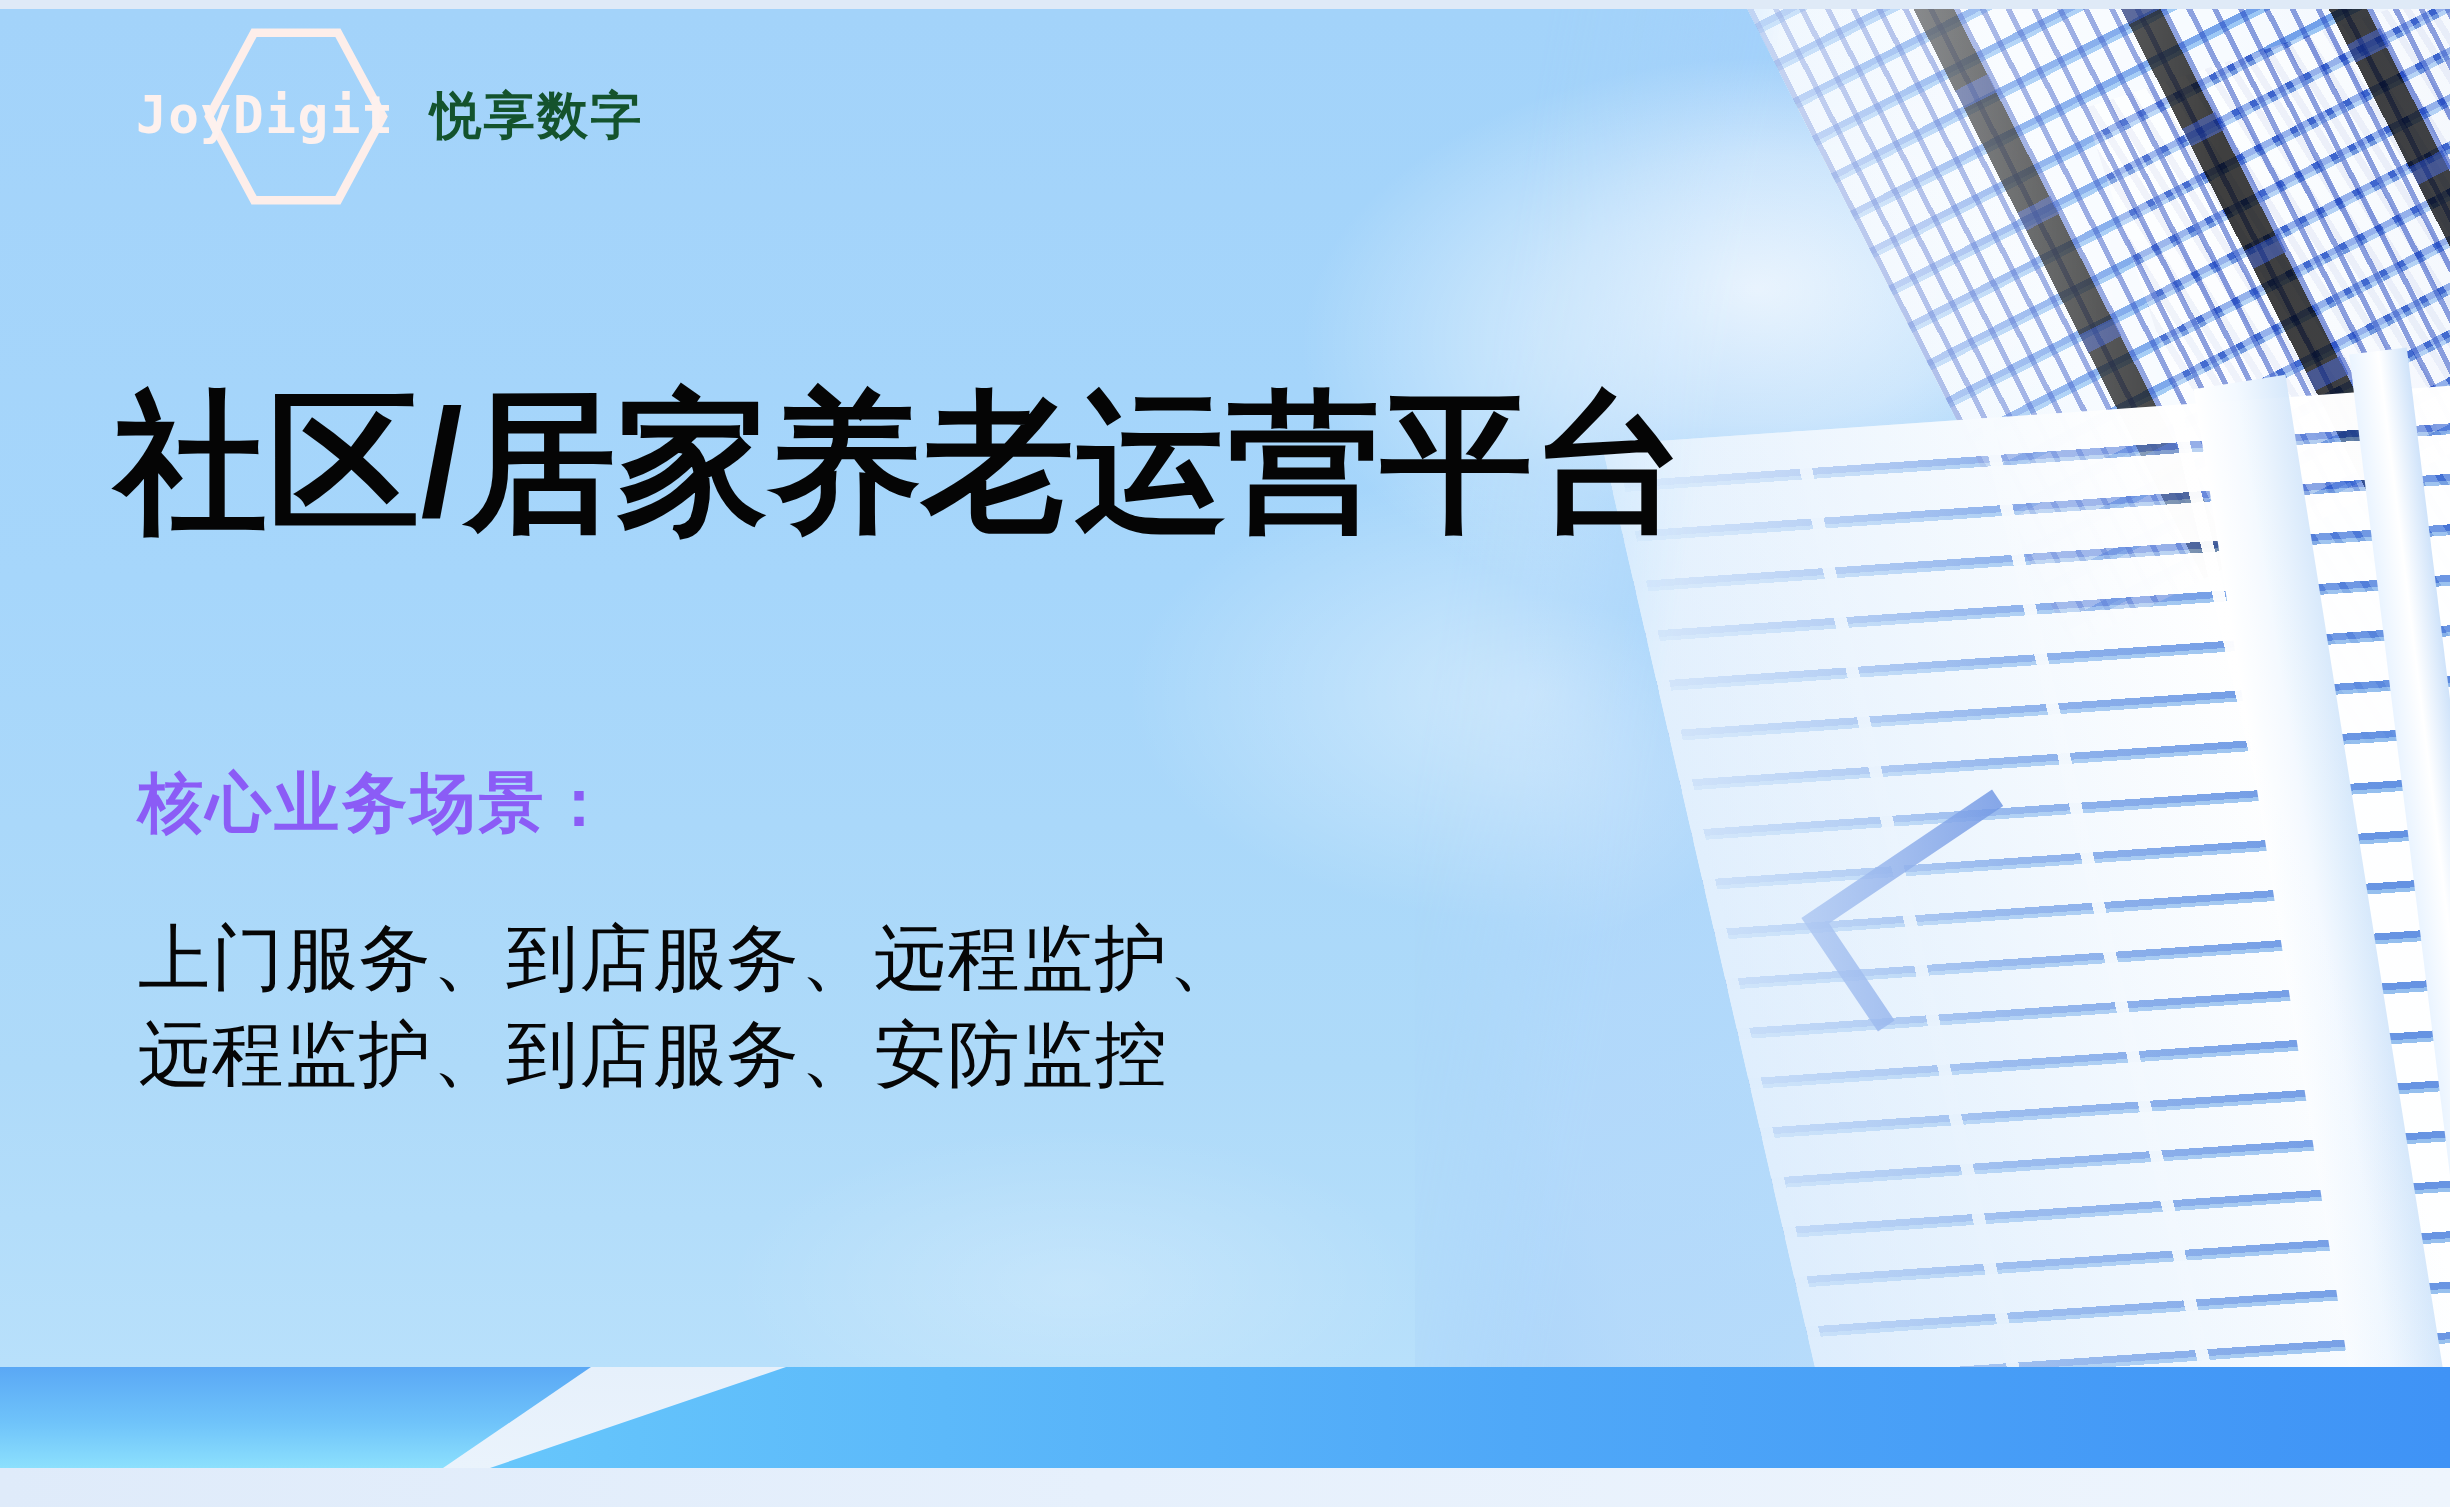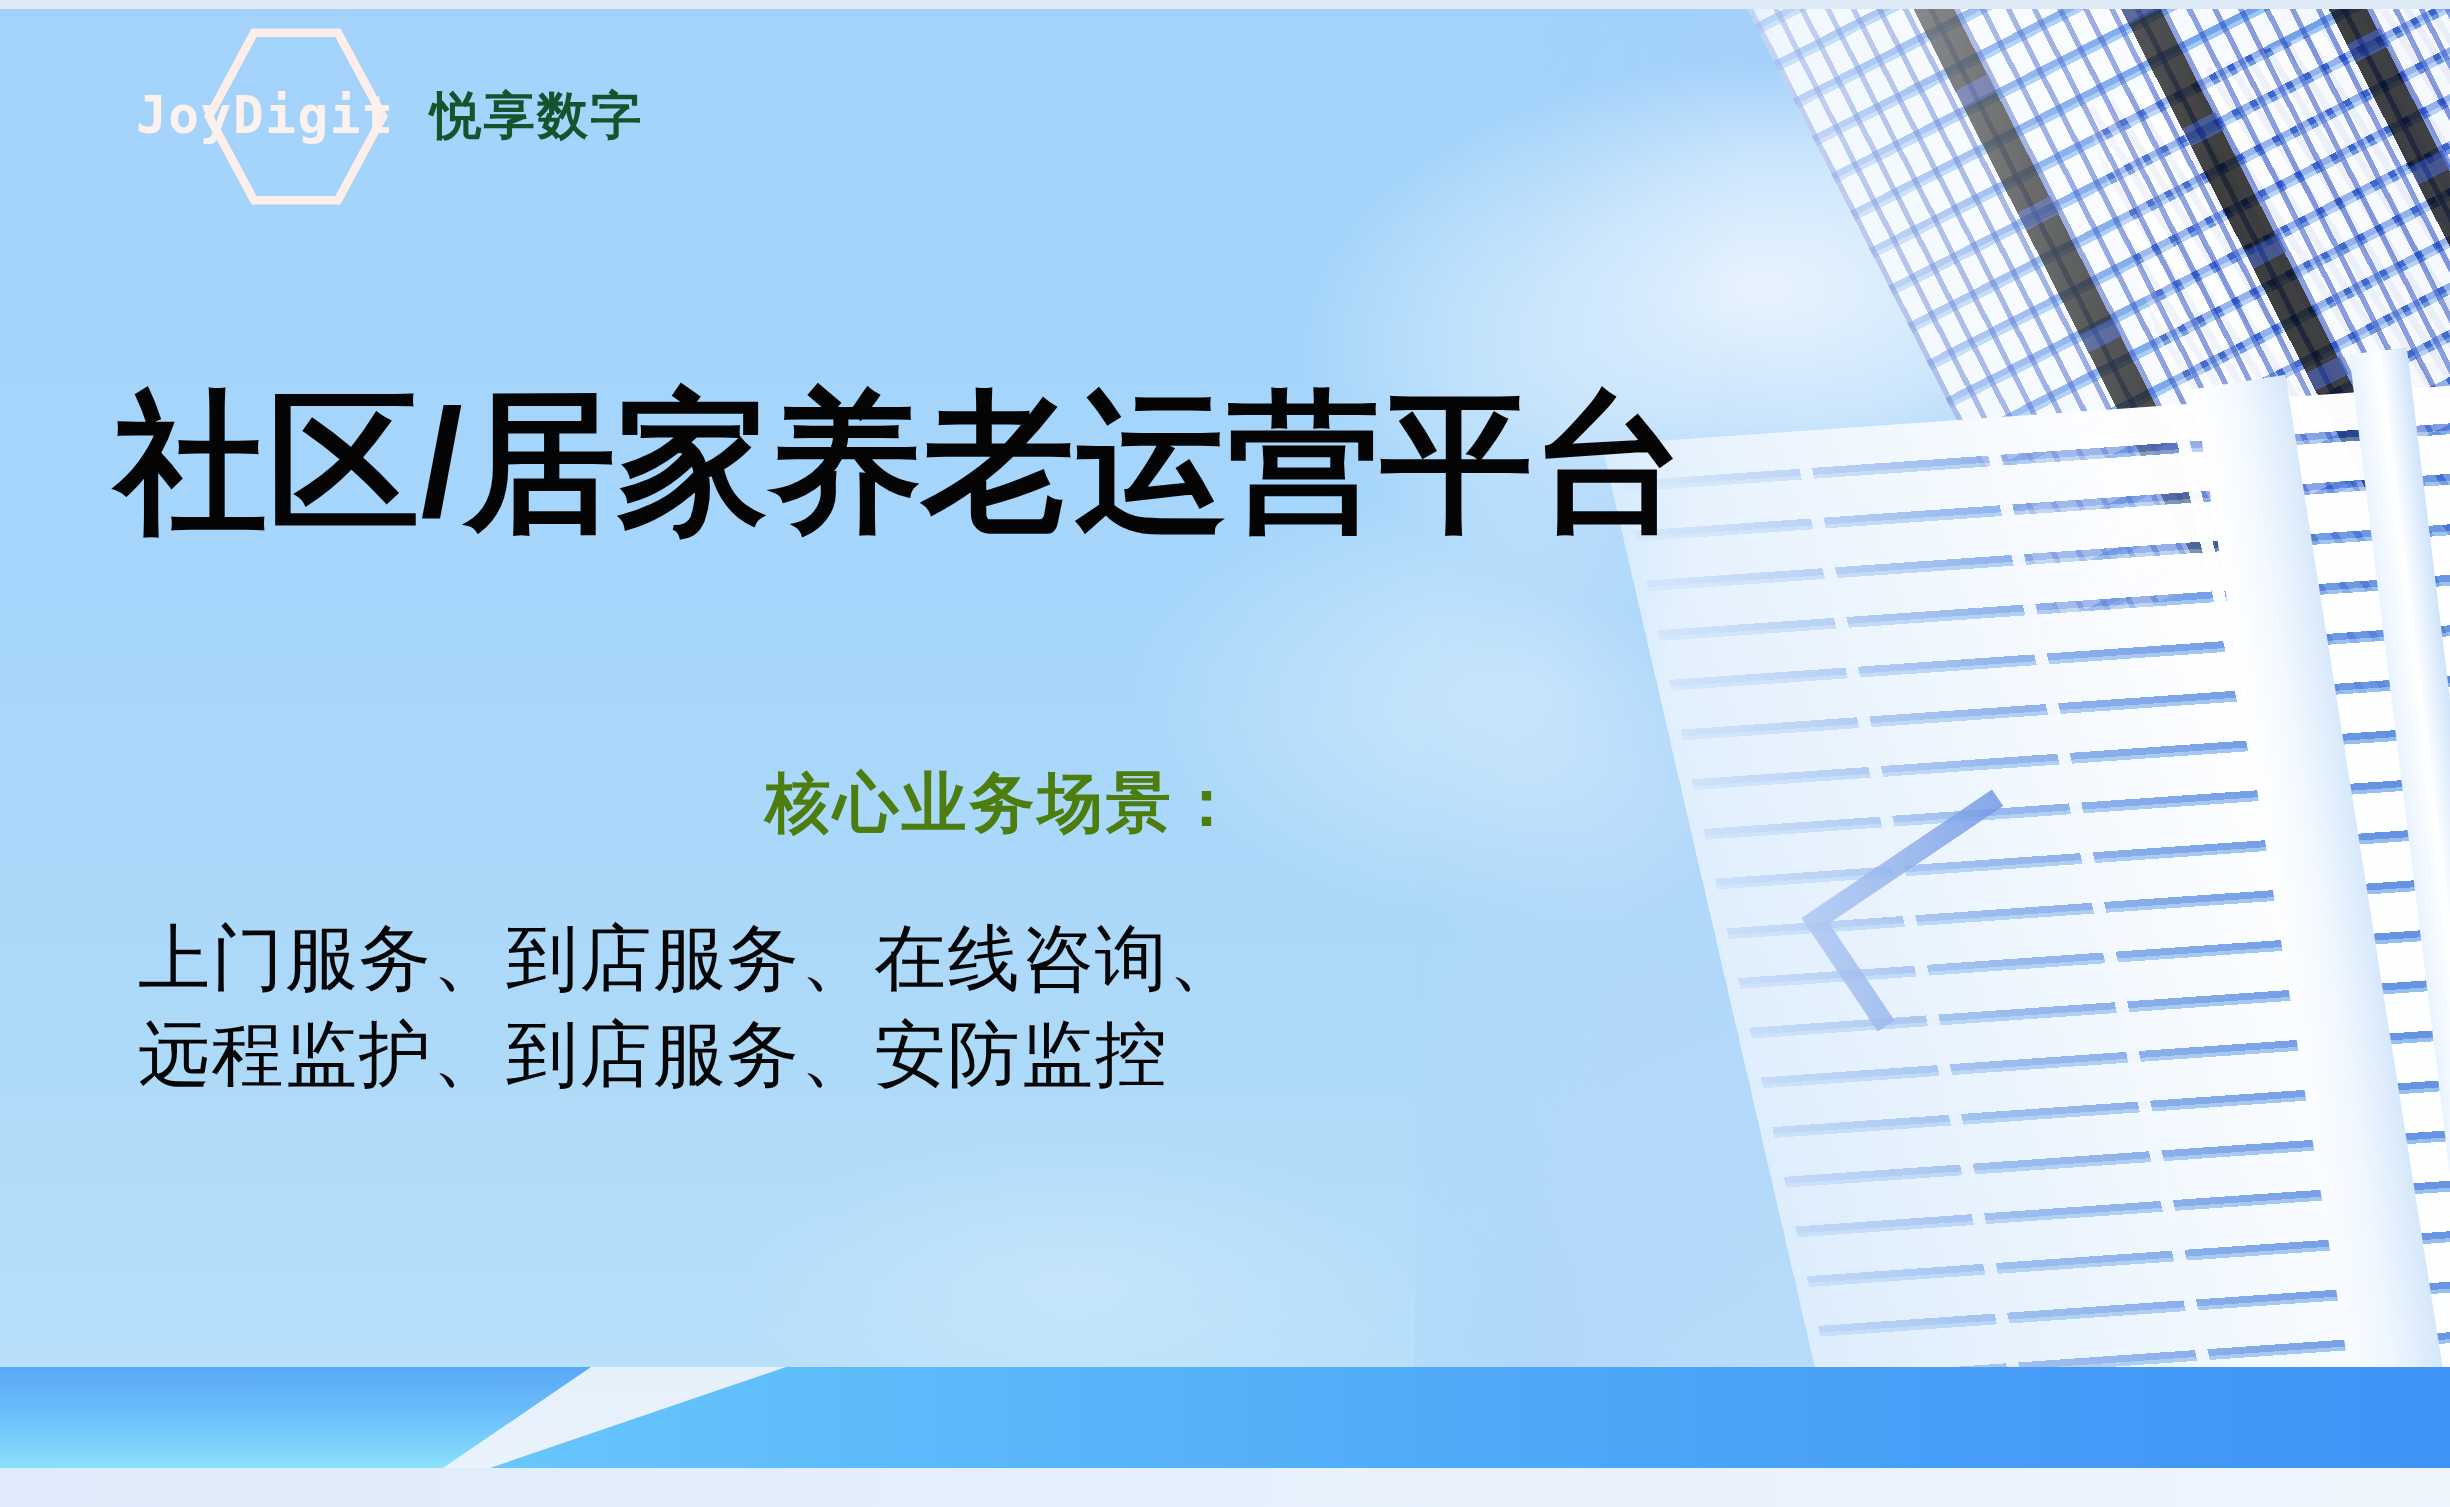--- a/index.html
+++ b/index.html
@@ -150,22 +150,22 @@
     position:absolute;left:115px;top:271px;z-index:15;
     font-size:152px;font-weight:700;color:#050505;
     letter-spacing:0.8px;line-height:1.18;white-space:nowrap;
   }
 
   
   .scenarios{
     position:absolute;left:138px;top:764px;z-index:15;
   }
   .sc-title{
-    font-size:65px;font-weight:700;color:#4d7c0f;
-    letter-spacing:3.1px;line-height:1.2;margin:0 0 68px 0;text-align:right;
+    font-size:65px;font-weight:700;color:#8b5cf6;
+    letter-spacing:3.1px;line-height:1.2;margin:0 0 68px 0;
   }
   .sc-line{
     font-size:72px;font-weight:400;color:#060606;
     letter-spacing:1.6px;line-height:1.34;white-space:nowrap;
     margin:0;
   }
 
   
   .band{
     position:absolute;left:0;top:1367px;width:2450px;height:141px;z-index:30;
@@ -222,21 +222,21 @@
       </svg>
     </div>
     <span class="logo-en">JoyDigit</span>
     <span class="logo-cn">悦享数字</span>
   </div>
 
   <h1 class="headline">社区/居家养老运营平台</h1>
 
   <div class="scenarios">
     <div class="sc-title">核心业务场景：</div>
-    <p class="sc-line">上门服务、到店服务、在线咨询、</p>
+    <p class="sc-line">上门服务、到店服务、远程监护、</p>
     <p class="sc-line">远程监护、到店服务、安防监控</p>
   </div>
 
   <div class="band">
     <div class="band-base"></div>
     <div class="band-right"></div>
     <div class="band-left"></div>
     <div class="band-foot"></div>
   </div>
 

